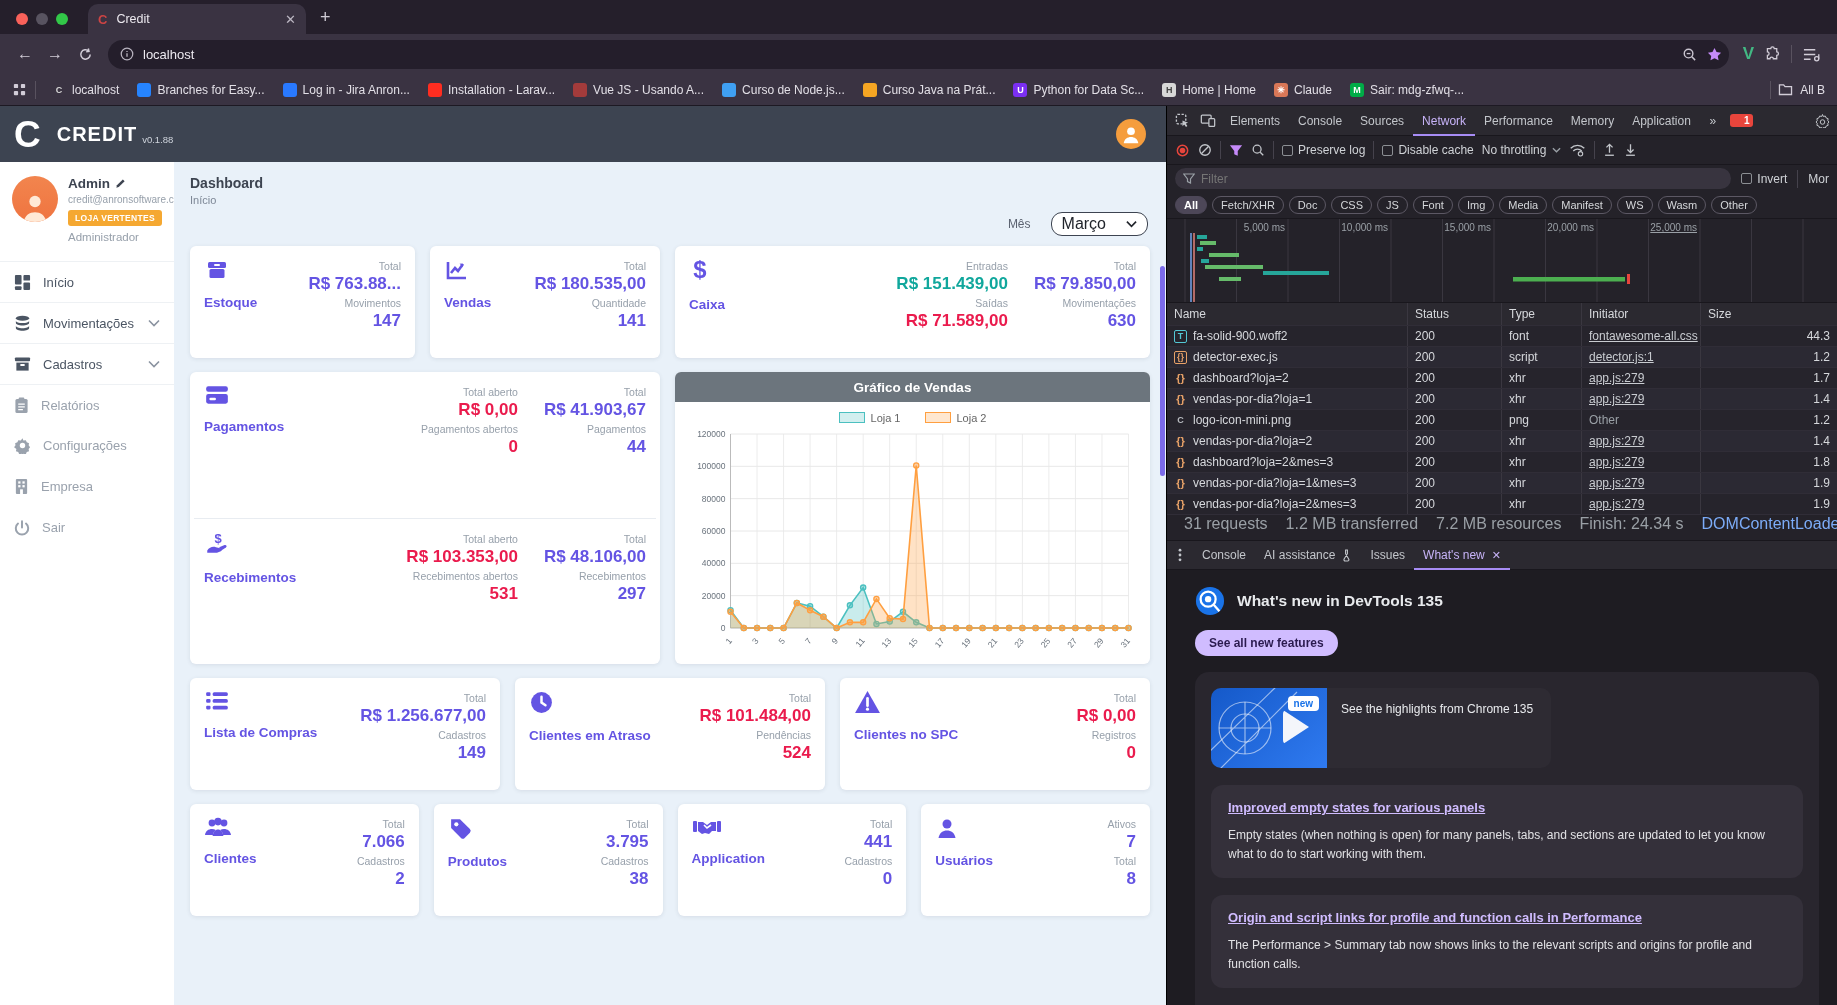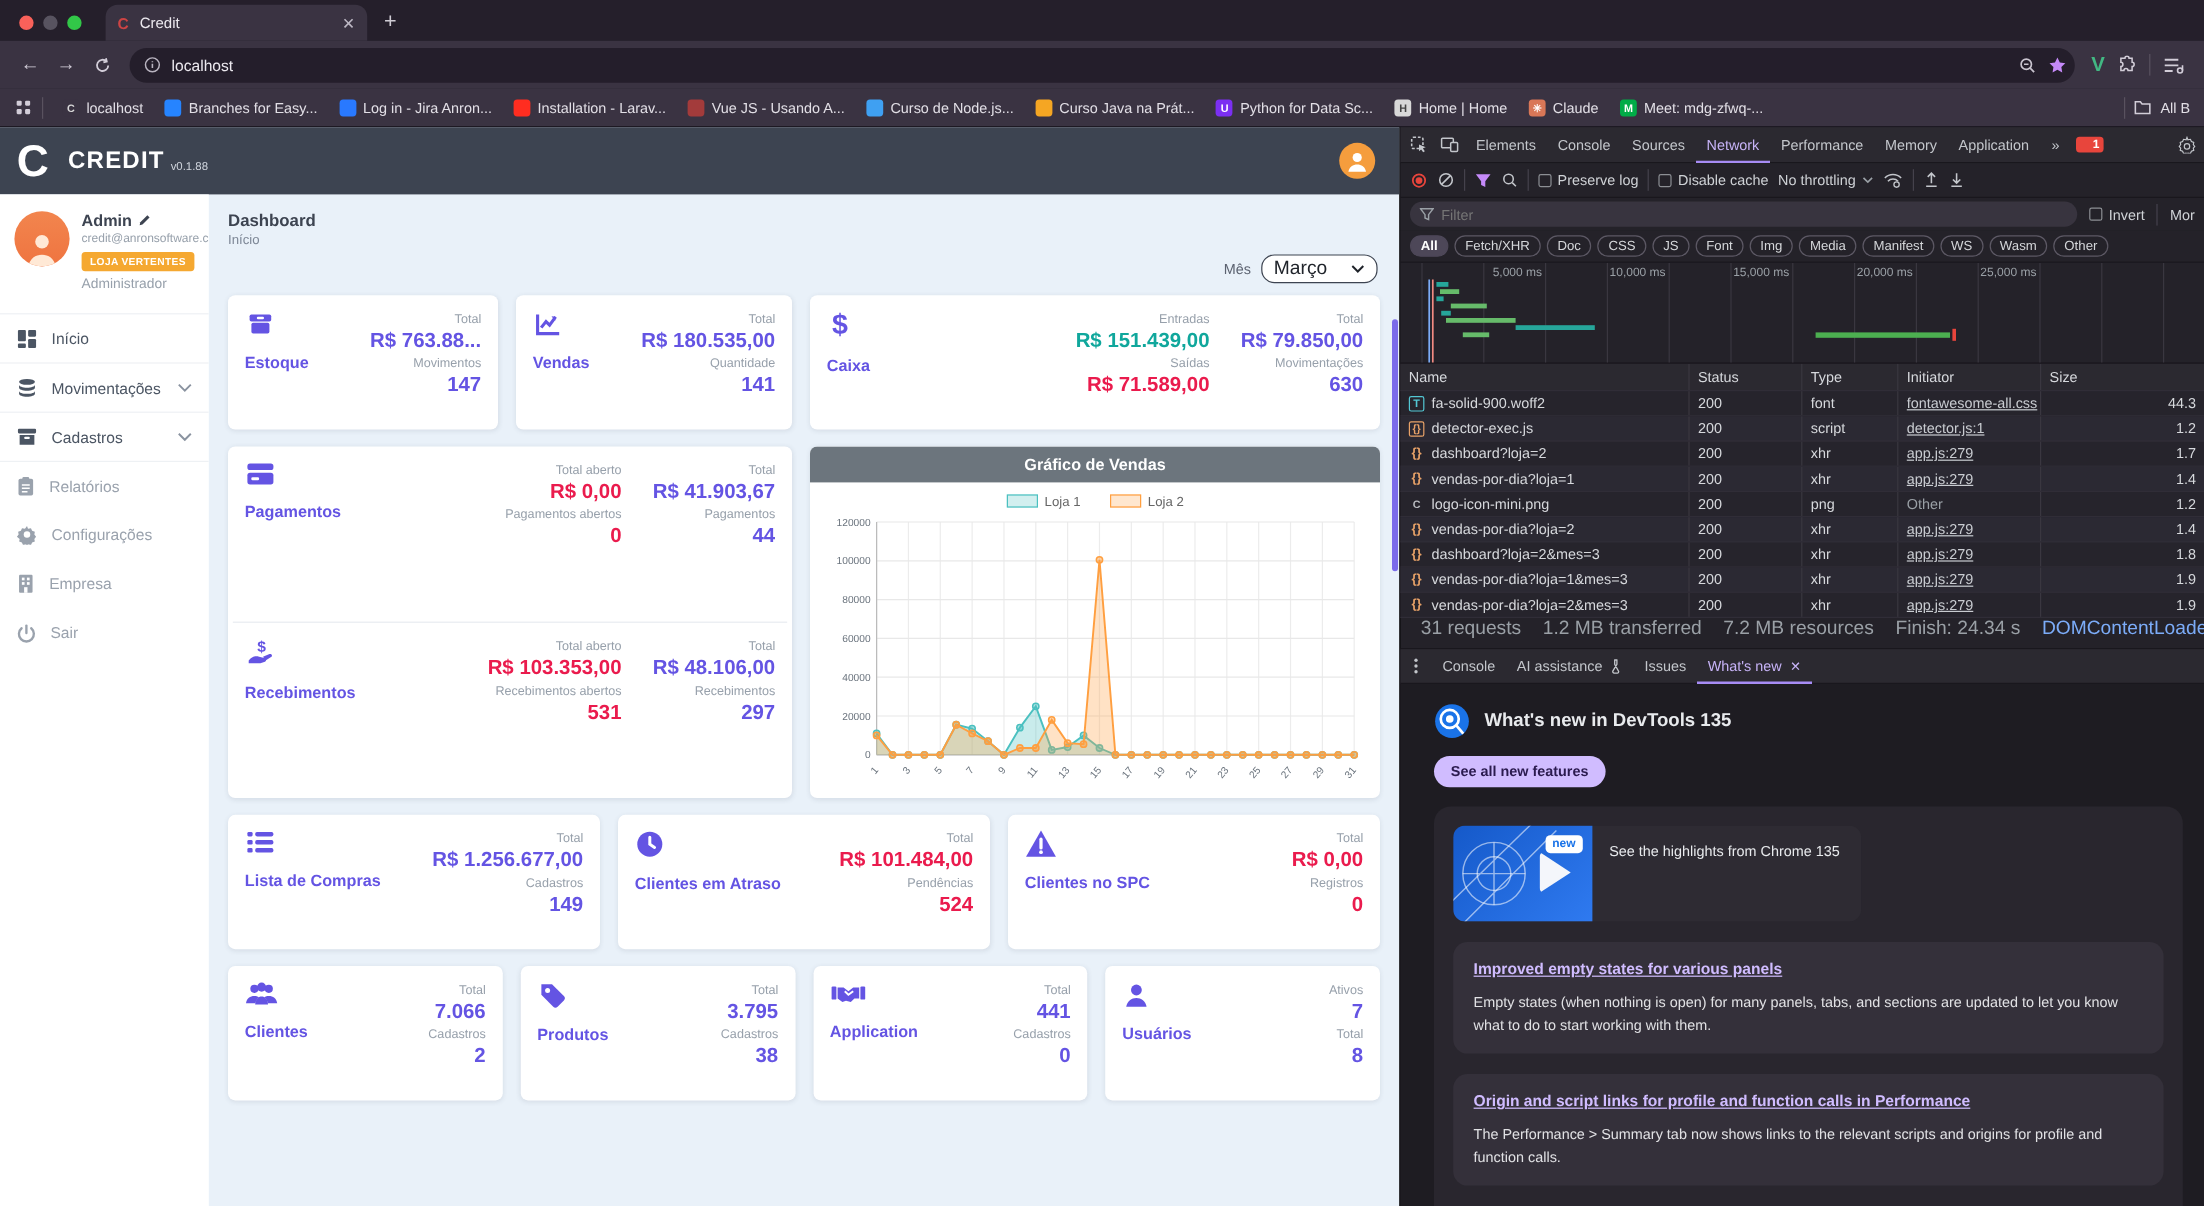--- a/index.html
+++ b/index.html
@@ -44,21 +44,21 @@
 .pbadge{display:inline-block;background:#f5a831;color:#fff;font-size:8.5px;font-weight:bold;padding:3px 7px;border-radius:3px;margin-top:5px;letter-spacing:.3px}
 .prole{font-size:11.5px;color:#97a0ab;margin-top:5px}
 .menu{margin-top:6px}
 .mitem{display:flex;align-items:center;gap:12px;height:41px;padding:0 14px;font-size:13px;color:#9aa2ad;cursor:pointer}
 .mitem.strong{color:#4b5563}
 .mitem:nth-child(-n+4){border-top:1px solid #eef1f4}
 .mitem .chev{margin-left:auto;color:#8a93a0}
 .main{flex:1;padding:13px 16px 0;overflow:hidden;position:relative}
 .ptitle{font-size:14px;font-weight:bold;color:#3d4451}
 .psub{font-size:11px;color:#7d8796;margin-top:3px}
-.monthrow{display:flex;justify-content:flex-end;align-items:center;gap:8px;margin:6px 2px 10px;font-size:12px;color:#5b6270}
+.monthrow{display:flex;justify-content:flex-end;align-items:center;gap:20px;margin:6px 2px 10px;font-size:12px;color:#5b6270}
 .mselect{border:1.5px solid #3d4451;border-radius:11px;background:#fff;padding:2px 10px;display:flex;align-items:center;gap:20px;font-size:16px;color:#20242b;cursor:pointer}
 .cards-row{display:flex;gap:15px;margin-bottom:14px}
 .card{background:#fff;border-radius:6px;box-shadow:0 1px 4px rgba(40,50,70,.10);padding:12px 14px 10px;display:flex;justify-content:space-between;gap:10px}
 .card-left{display:flex;flex-direction:column;min-width:0}
 .card-name{color:#6454e3;font-size:13.5px;font-weight:bold;margin-top:13px;line-height:1.2}
 .card-stats{display:flex;gap:26px;justify-content:flex-end}
 .stat-col{display:flex;flex-direction:column;text-align:right;gap:1px}
 .s-label{font-size:10.5px;color:#97a0ab;margin-top:2px}
 .s-value{font-size:17px;font-weight:bold;line-height:1.25}
 .c-purple{color:#6454e3}.c-red{color:#ea1b4d}.c-green{color:#10a79c}
@@ -230,21 +230,21 @@
         <div class="bm">
           <span class="ic" style="background: rgb(216, 216, 216); color: rgb(68, 68, 68);">H</span>
           <span>Home | Home</span>
         </div>
         <div class="bm">
           <span class="ic" style="background: rgb(217, 119, 87); color: rgb(255, 255, 255);">✳</span>
           <span>Claude</span>
         </div>
         <div class="bm">
           <span class="ic" style="background: rgb(0, 172, 71); color: rgb(255, 255, 255);">M</span>
-          <span>Meet: mdg-zfwq-...</span>
+          <span>Sair: mdg-zfwq-...</span>
         </div>
       </div>
     <div class="bm-right">
       <span class="vsep"></span>
       <svg width="15" height="13" viewBox="0 0 16 14">
           <path d="M1.5 2h4.5l1.5 2h7v8.4H1.5z" fill="none" stroke="#d2cdd8" stroke-width="1.4"></path>
         </svg>
       <span>All B</span>
     </div>
   </div>
@@ -915,21 +915,21 @@
           <span class="chip">Wasm</span>
           <span class="chip">Other</span>
         </div>
 
       <div class="timeline">
         <div id="tlLabels">
             <span class="tl-label" style="left: 62px;">5,000 ms</span>
             <span class="tl-label" style="left: 165px;">10,000 ms</span>
             <span class="tl-label" style="left: 268px;">15,000 ms</span>
             <span class="tl-label" style="left: 371px;">20,000 ms</span>
-            <span class="tl-label" style="left: 474px;">25,000 ms</span>
+            <span class="tl-label" style="left: 474px; text-decoration: underline;">25,000 ms</span>
           </div>
         <svg width="671" height="84" viewBox="0 0 671 84">
           <g stroke="#3a3740" stroke-width="1">
             <line x1="18" y1="0" x2="18" y2="84"></line>
               <line x1="69.5" y1="0" x2="69.5" y2="84"></line>
               <line x1="121" y1="0" x2="121" y2="84"></line>
               <line x1="172.5" y1="0" x2="172.5" y2="84"></line>
               <line x1="224" y1="0" x2="224" y2="84"></line>
               <line x1="275.5" y1="0" x2="275.5" y2="84"></line>
               <line x1="327" y1="0" x2="327" y2="84"></line>

